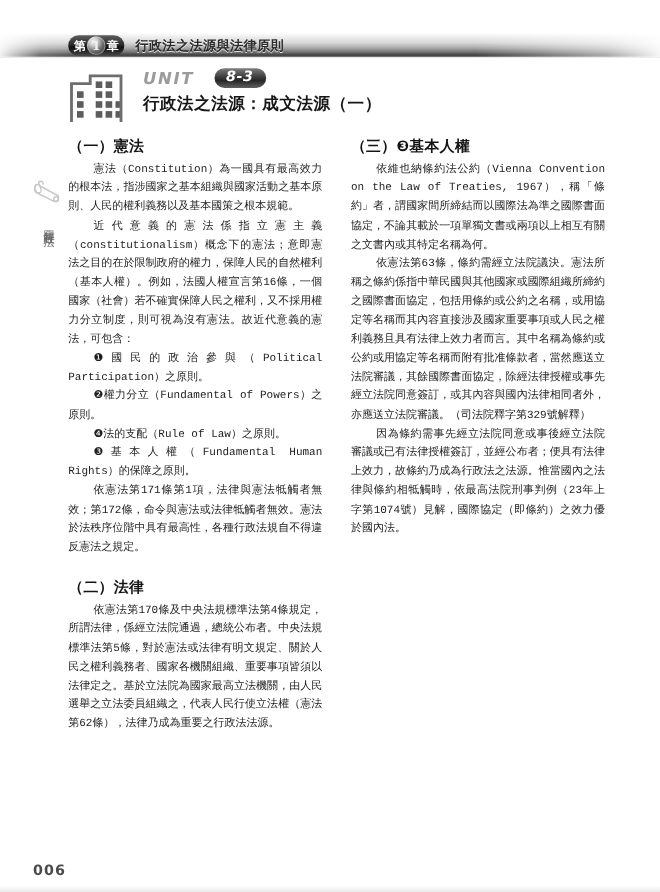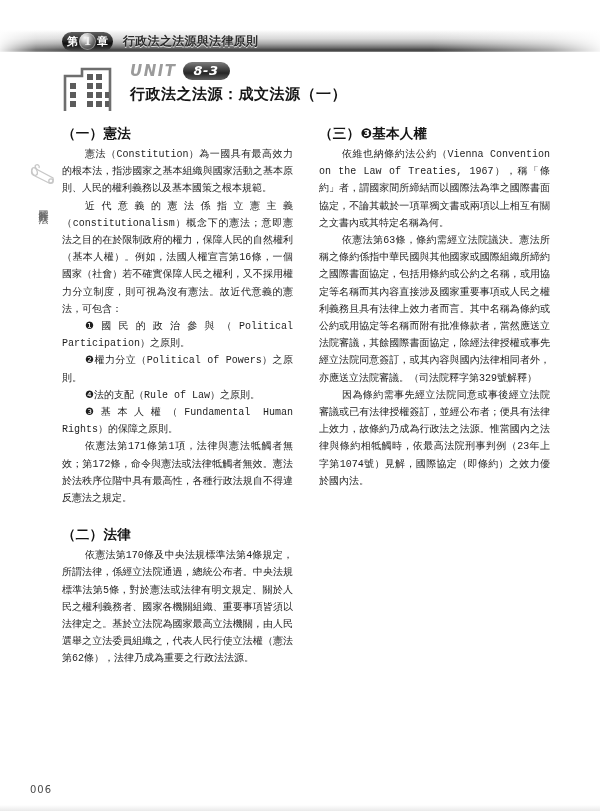--- a/index.html
+++ b/index.html
@@ -123,21 +123,21 @@
   .unit-right {
     position: absolute;
     left: 68px;
     top: 0;
     width: 412px;
   }
   .unit-row {
     display: flex;
     align-items: center;
     height: 22px;
-    gap: 6px;
+    gap: 18px;
   }
   .unit-word {
     font-family: "DejaVu Sans", "Liberation Sans", sans-serif;
     font-weight: bold;
     font-style: italic;
     font-size: 15px;
     letter-spacing: 1.5px;
     color: #9b9b9b;
     text-shadow: 0 1px 0 #ffffff;
   }
@@ -194,21 +194,21 @@
   }
 
   
   .columns {
     position: absolute;
     left: 62px;
     top: 124px;
     width: 488px;
     height: 640px;
     display: flex;
-    justify-content: space-between;
+    gap: 26px;
   }
   .col {
     width: 231px;
   }
 
   h2.sec-head {
     margin: 0 0 3px 0;
     font-family: "DejaVu Sans", "Liberation Sans", sans-serif;
     font-size: 13.5px;
     font-weight: bold;
@@ -233,23 +233,24 @@
   }
 
   
 
   
   .page-number {
     position: absolute;
     left: 30px;
     top: 784px;
     font-family: "DejaVu Sans", "Liberation Sans", sans-serif;
-    font-size: 10px;
+    font-size: 13px;
     color: #4a4a4a;
     letter-spacing: 1px;
+    font-weight: bold;
   }
 
   
   .bottom-edge {
     position: absolute;
     left: 0;
     bottom: 0;
     width: 600px;
     height: 6px;
     background: linear-gradient(to bottom, rgba(255,255,255,0) 0%, rgba(170,170,170,0.25) 100%);
@@ -319,21 +320,21 @@
     <div class="side-tab-text">圖解行政法</div>
   </div>
 
   <div class="columns">
 
     <div class="col">
       <h2 class="sec-head">（一）憲法</h2>
       <p class="para">憲法（Constitution）為一國具有最高效力的根本法，指涉國家之基本組織與國家活動之基本原則、人民的權利義務以及基本國策之根本規範。</p>
       <p class="para">近代意義的憲法係指立憲主義（constitutionalism）概念下的憲法；意即憲法之目的在於限制政府的權力，保障人民的自然權利（基本人權）。例如，法國人權宣言第16條，一個國家（社會）若不確實保障人民之權利，又不採用權力分立制度，則可視為沒有憲法。故近代意義的憲法，可包含：</p>
       <p class="para">❶國民的政治參與（Political Participation）之原則。</p>
-      <p class="para">❷權力分立（Political of Powers）之原則。</p>
+      <p class="para">❷權力分立（Fundamental of Powers）之原則。</p>
       <p class="para">❹法的支配（Rule of Law）之原則。</p>
       <p class="para">❸基本人權（Fundamental Human Rights）的保障之原則。</p>
       <p class="para">依憲法第171條第1項，法律與憲法牴觸者無效；第172條，命令與憲法或法律牴觸者無效。憲法於法秩序位階中具有最高性，各種行政法規自不得違反憲法之規定。</p>
 
       <h2 class="sec-head spaced">（二）法律</h2>
       <p class="para">依憲法第170條及中央法規標準法第4條規定，所謂法律，係經立法院通過，總統公布者。中央法規標準法第5條，對於憲法或法律有明文規定、關於人民之權利義務者、國家各機關組織、重要事項皆須以法律定之。基於立法院為國家最高立法機關，由人民選舉之立法委員組織之，代表人民行使立法權（憲法第62條），法律乃成為重要之行政法法源。</p>
     </div>
 
     <div class="col">
       <h2 class="sec-head">（三）❸基本人權</h2>

